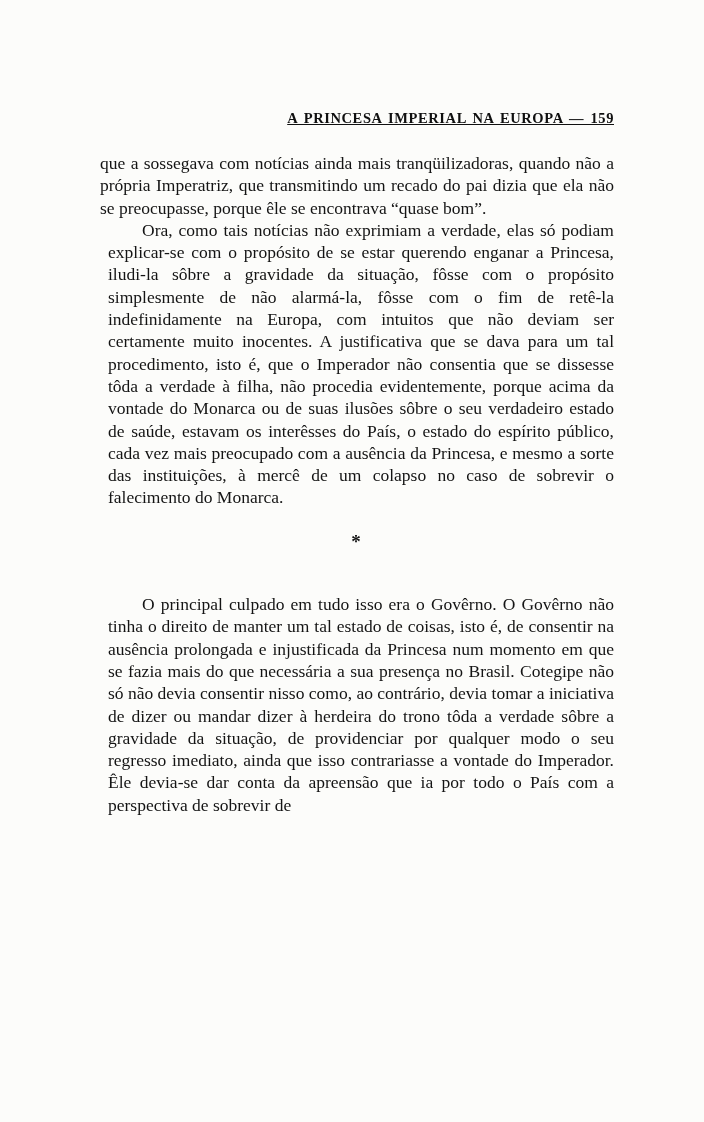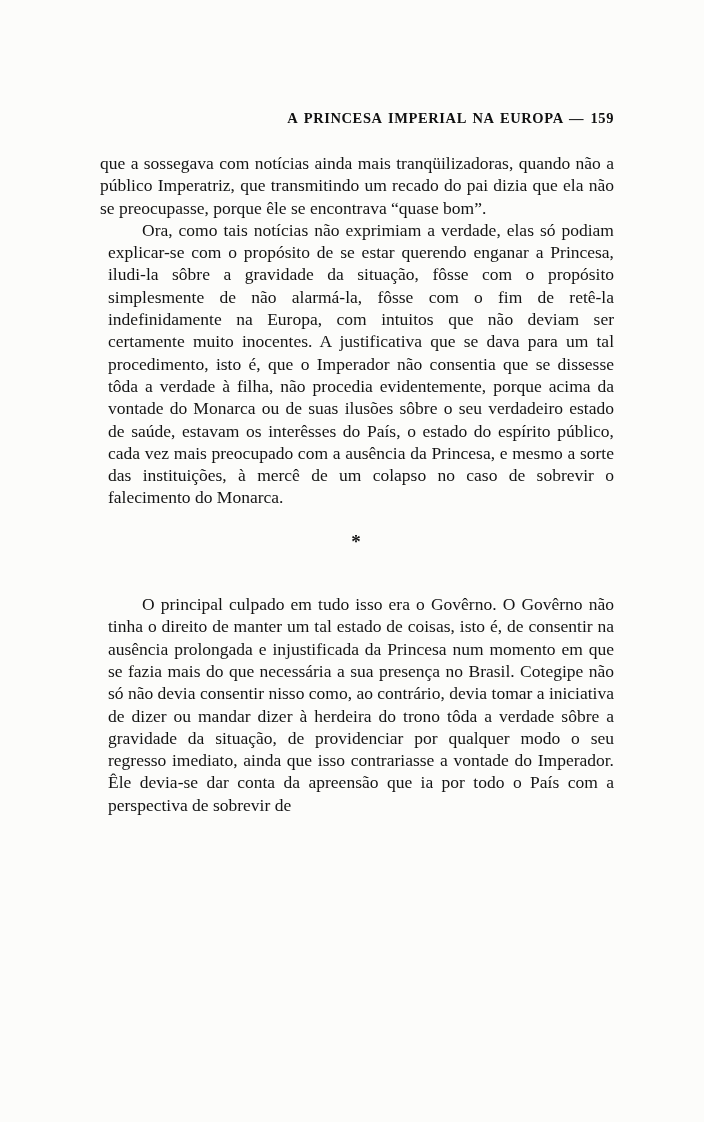--- a/index.html
+++ b/index.html
@@ -25,20 +25,21 @@
     position: absolute;
     top: 110px;
     left: 100px;
     right: 90px;
     text-align: right;
     font-weight: bold;
     font-size: 14.5px;
     letter-spacing: 0.6px;
     word-spacing: 2px;
     color: #101010;
+    text-decoration: underline;
   }
   .text-block {
     position: absolute;
     top: 152px;
     left: 100px;
     width: 514px;
     font-size: 17.5px;
     line-height: 22.3px;
     text-align: justify;
     color: #141414;
@@ -62,21 +63,21 @@
 </style>
 </head>
 <body>
 
 <div class="page">
 
   <div class="running-head">A PRINCESA IMPERIAL NA EUROPA — 159</div>
 
   <div class="text-block">
 
-    <p>que a sossegava com notícias ainda mais tranqüilizadoras, quando não a público Imperatriz, que transmitindo um recado do pai dizia que ela não se preocupasse, porque êle se encontrava “quase bom”.</p>
+    <p>que a sossegava com notícias ainda mais tranqüilizadoras, quando não a própria Imperatriz, que transmitindo um recado do pai dizia que ela não se preocupasse, porque êle se encontrava “quase bom”.</p>
 
     <p class="indent">Ora, como tais notícias não exprimiam a verdade, elas só podiam explicar-se com o propósito de se estar querendo enganar a Princesa, iludi-la sôbre a gravidade da situação, fôsse com o propósito simplesmente de não alarmá-la, fôsse com o fim de retê-la indefinidamente na Europa, com intuitos que não deviam ser certamente muito inocentes. A justificativa que se dava para um tal procedimento, isto é, que o Imperador não consentia que se dissesse tôda a verdade à filha, não procedia evidentemente, porque acima da vontade do Monarca ou de suas ilusões sôbre o seu verdadeiro estado de saúde, estavam os interêsses do País, o estado do espírito público, cada vez mais preocupado com a ausência da Princesa, e mesmo a sorte das instituições, à mercê de um colapso no caso de sobrevir o falecimento do Monarca.</p>
 
     <div class="separator">*</div>
 
     <p class="indent">O principal culpado em tudo isso era o Govêrno. O Govêrno não tinha o direito de manter um tal estado de coisas, isto é, de consentir na ausência prolongada e injustificada da Princesa num momento em que se fazia mais do que necessária a sua presença no Brasil. Cotegipe não só não devia consentir nisso como, ao contrário, devia tomar a iniciativa de dizer ou mandar dizer à herdeira do trono tôda a verdade sôbre a gravidade da situação, de providenciar por qualquer modo o seu regresso imediato, ainda que isso contrariasse a vontade do Imperador. Êle devia-se dar conta da apreensão que ia por todo o País com a perspectiva de sobrevir de</p>
 
   </div>
 
 </div>

